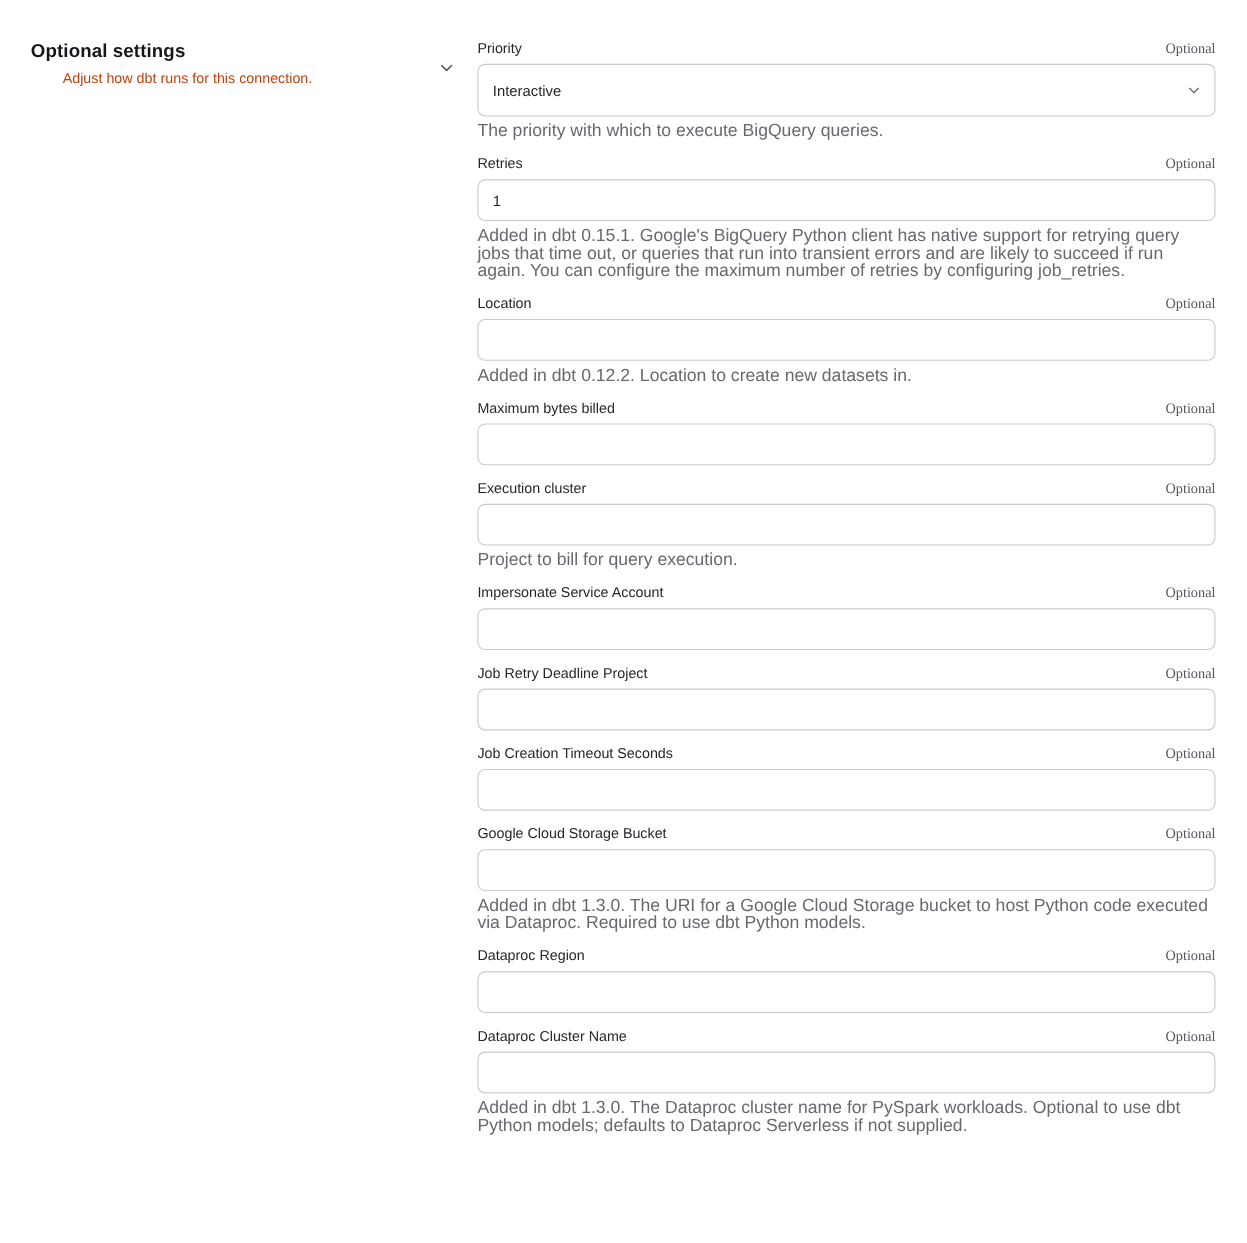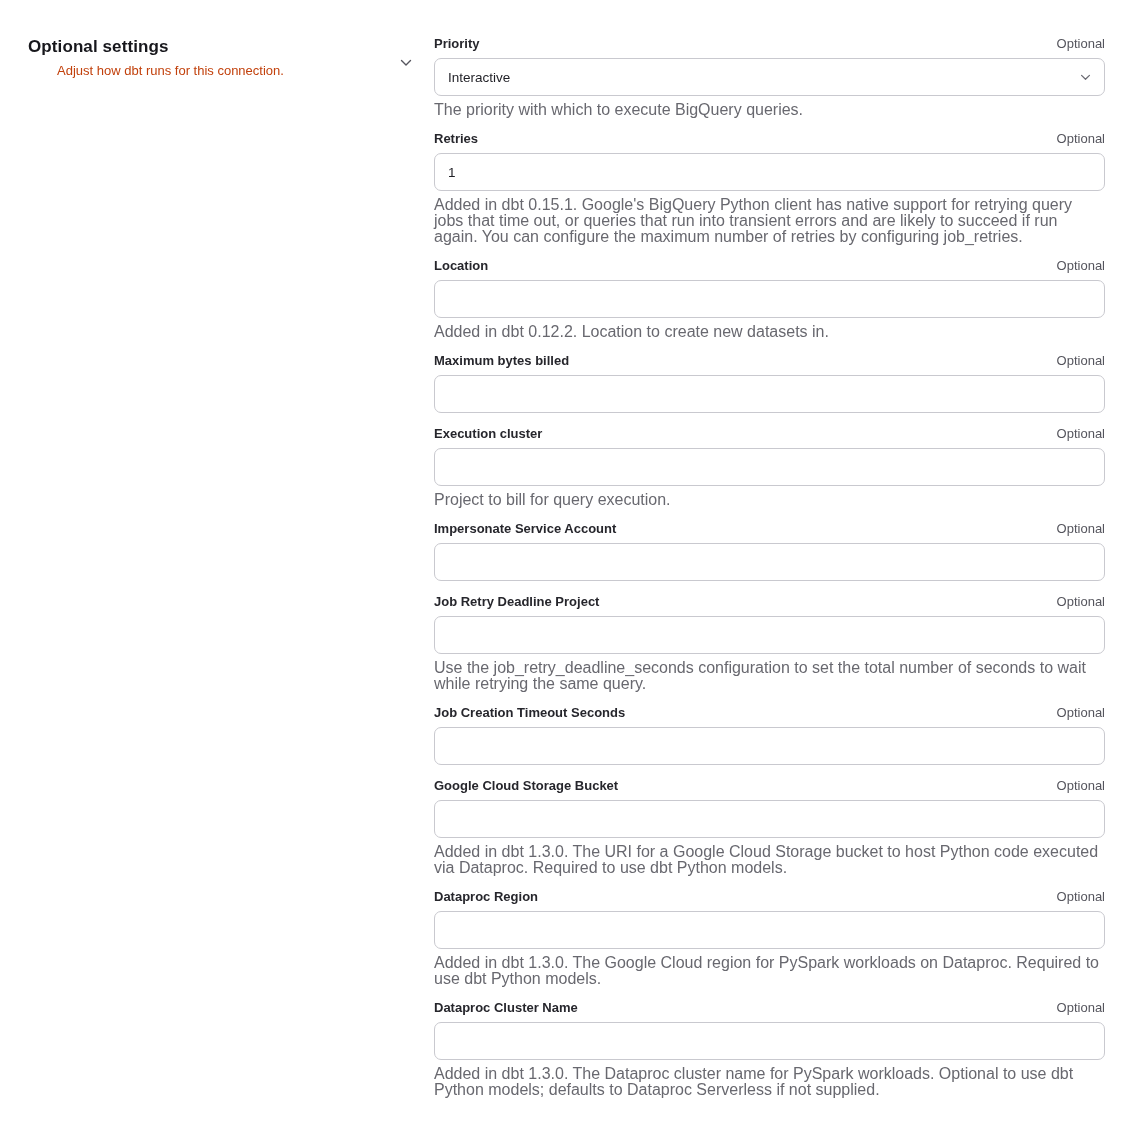--- a/index.html
+++ b/index.html
@@ -52,49 +52,50 @@
   .form-col { width: 671px; }
   .field { margin-bottom: 13px; }
   .field-head {
     display: flex;
     justify-content: space-between;
     align-items: baseline;
     margin-bottom: 6px;
   }
   .field-label {
     font-size: 13px;
-    font-weight: 700;
+    font-weight: 400;
     color: #26262c;
     line-height: 16px;
   }
   .optional-badge {
     font-size: 13px;
     font-weight: 400;
     color: #55555d;
     line-height: 16px;
+    font-family: Liberation Serif, serif;
   }
   .text-input {
     display: block;
     width: 100%;
     height: 38px;
     border: 1px solid #c9c9cf;
     border-radius: 7px;
     background: #ffffff;
     padding: 0 13px;
     font-family: "Liberation Sans", sans-serif;
     font-size: 13.5px;
     color: #1f1f25;
     outline: none;
   }
   .select-box {
     display: flex;
     align-items: center;
     justify-content: space-between;
     width: 100%;
-    height: 38px;
+    height: 48px;
     border: 1px solid #c9c9cf;
     border-radius: 7px;
     background: #ffffff;
     padding: 0 13px;
     cursor: pointer;
   }
   .select-value {
     font-size: 13.5px;
     color: #1f1f25;
   }
@@ -191,21 +192,20 @@
     <input class="text-input" type="text" value="" style="">
 
   </div>
       <div class="field">
     <div class="field-head">
       <span class="field-label">Job Retry Deadline Project</span>
       <span class="optional-badge">Optional</span>
     </div>
 
     <input class="text-input" type="text" value="" style="">
-    <div class="help-text">Use the job_retry_deadline_seconds configuration to set the total number of seconds to wait while retrying the same query.</div>
   </div>
       <div class="field">
     <div class="field-head">
       <span class="field-label">Job Creation Timeout Seconds</span>
       <span class="optional-badge">Optional</span>
     </div>
 
     <input class="text-input" type="text" value="" style="">
   </div>
       <div class="field">
@@ -217,21 +217,20 @@
     <input class="text-input" type="text" value="" style="">
     <div class="help-text">Added in dbt 1.3.0. The URI for a Google Cloud Storage bucket to host Python code executed via Dataproc. Required to use dbt Python models.</div>
   </div>
       <div class="field">
     <div class="field-head">
       <span class="field-label">Dataproc Region</span>
       <span class="optional-badge">Optional</span>
     </div>
 
     <input class="text-input" type="text" value="" style="">
-    <div class="help-text">Added in dbt 1.3.0. The Google Cloud region for PySpark workloads on Dataproc. Required to use dbt Python models.</div>
   </div>
       <div class="field">
     <div class="field-head">
       <span class="field-label">Dataproc Cluster Name</span>
       <span class="optional-badge">Optional</span>
     </div>
 
     <input class="text-input" type="text" value="" style="">
     <div class="help-text">Added in dbt 1.3.0. The Dataproc cluster name for PySpark workloads. Optional to use dbt Python models; defaults to Dataproc Serverless if not supplied.</div>
   </div>

